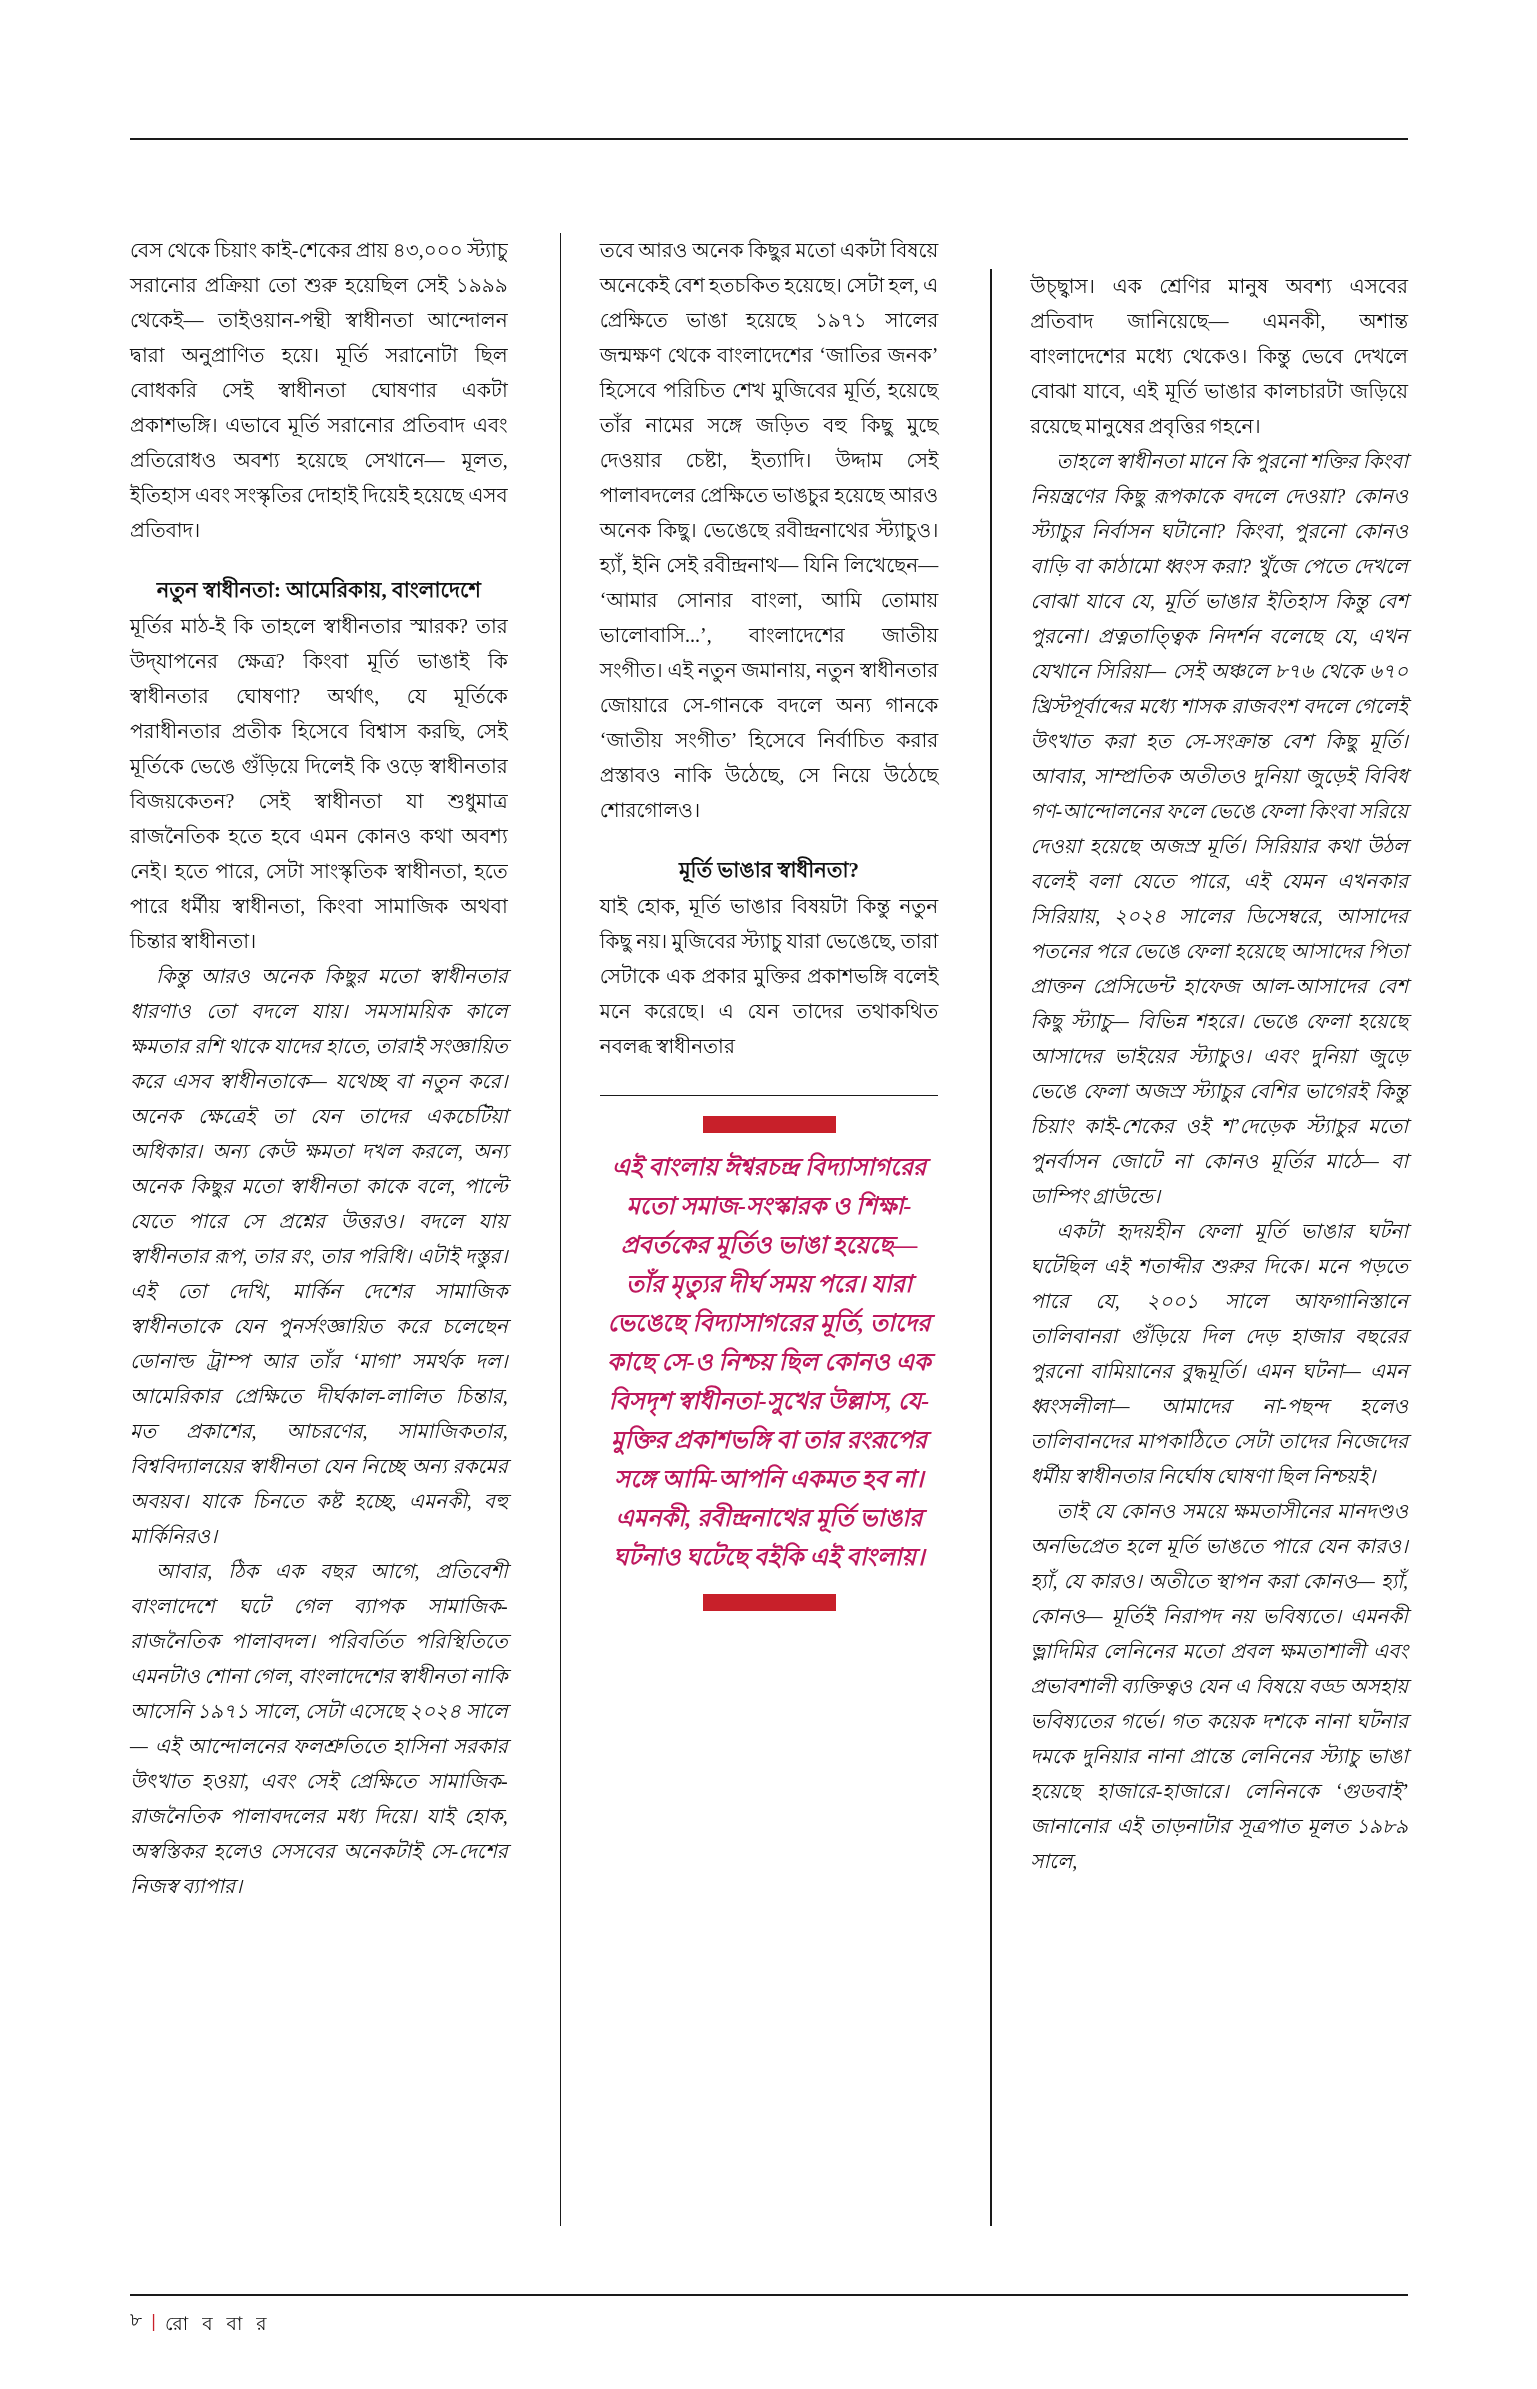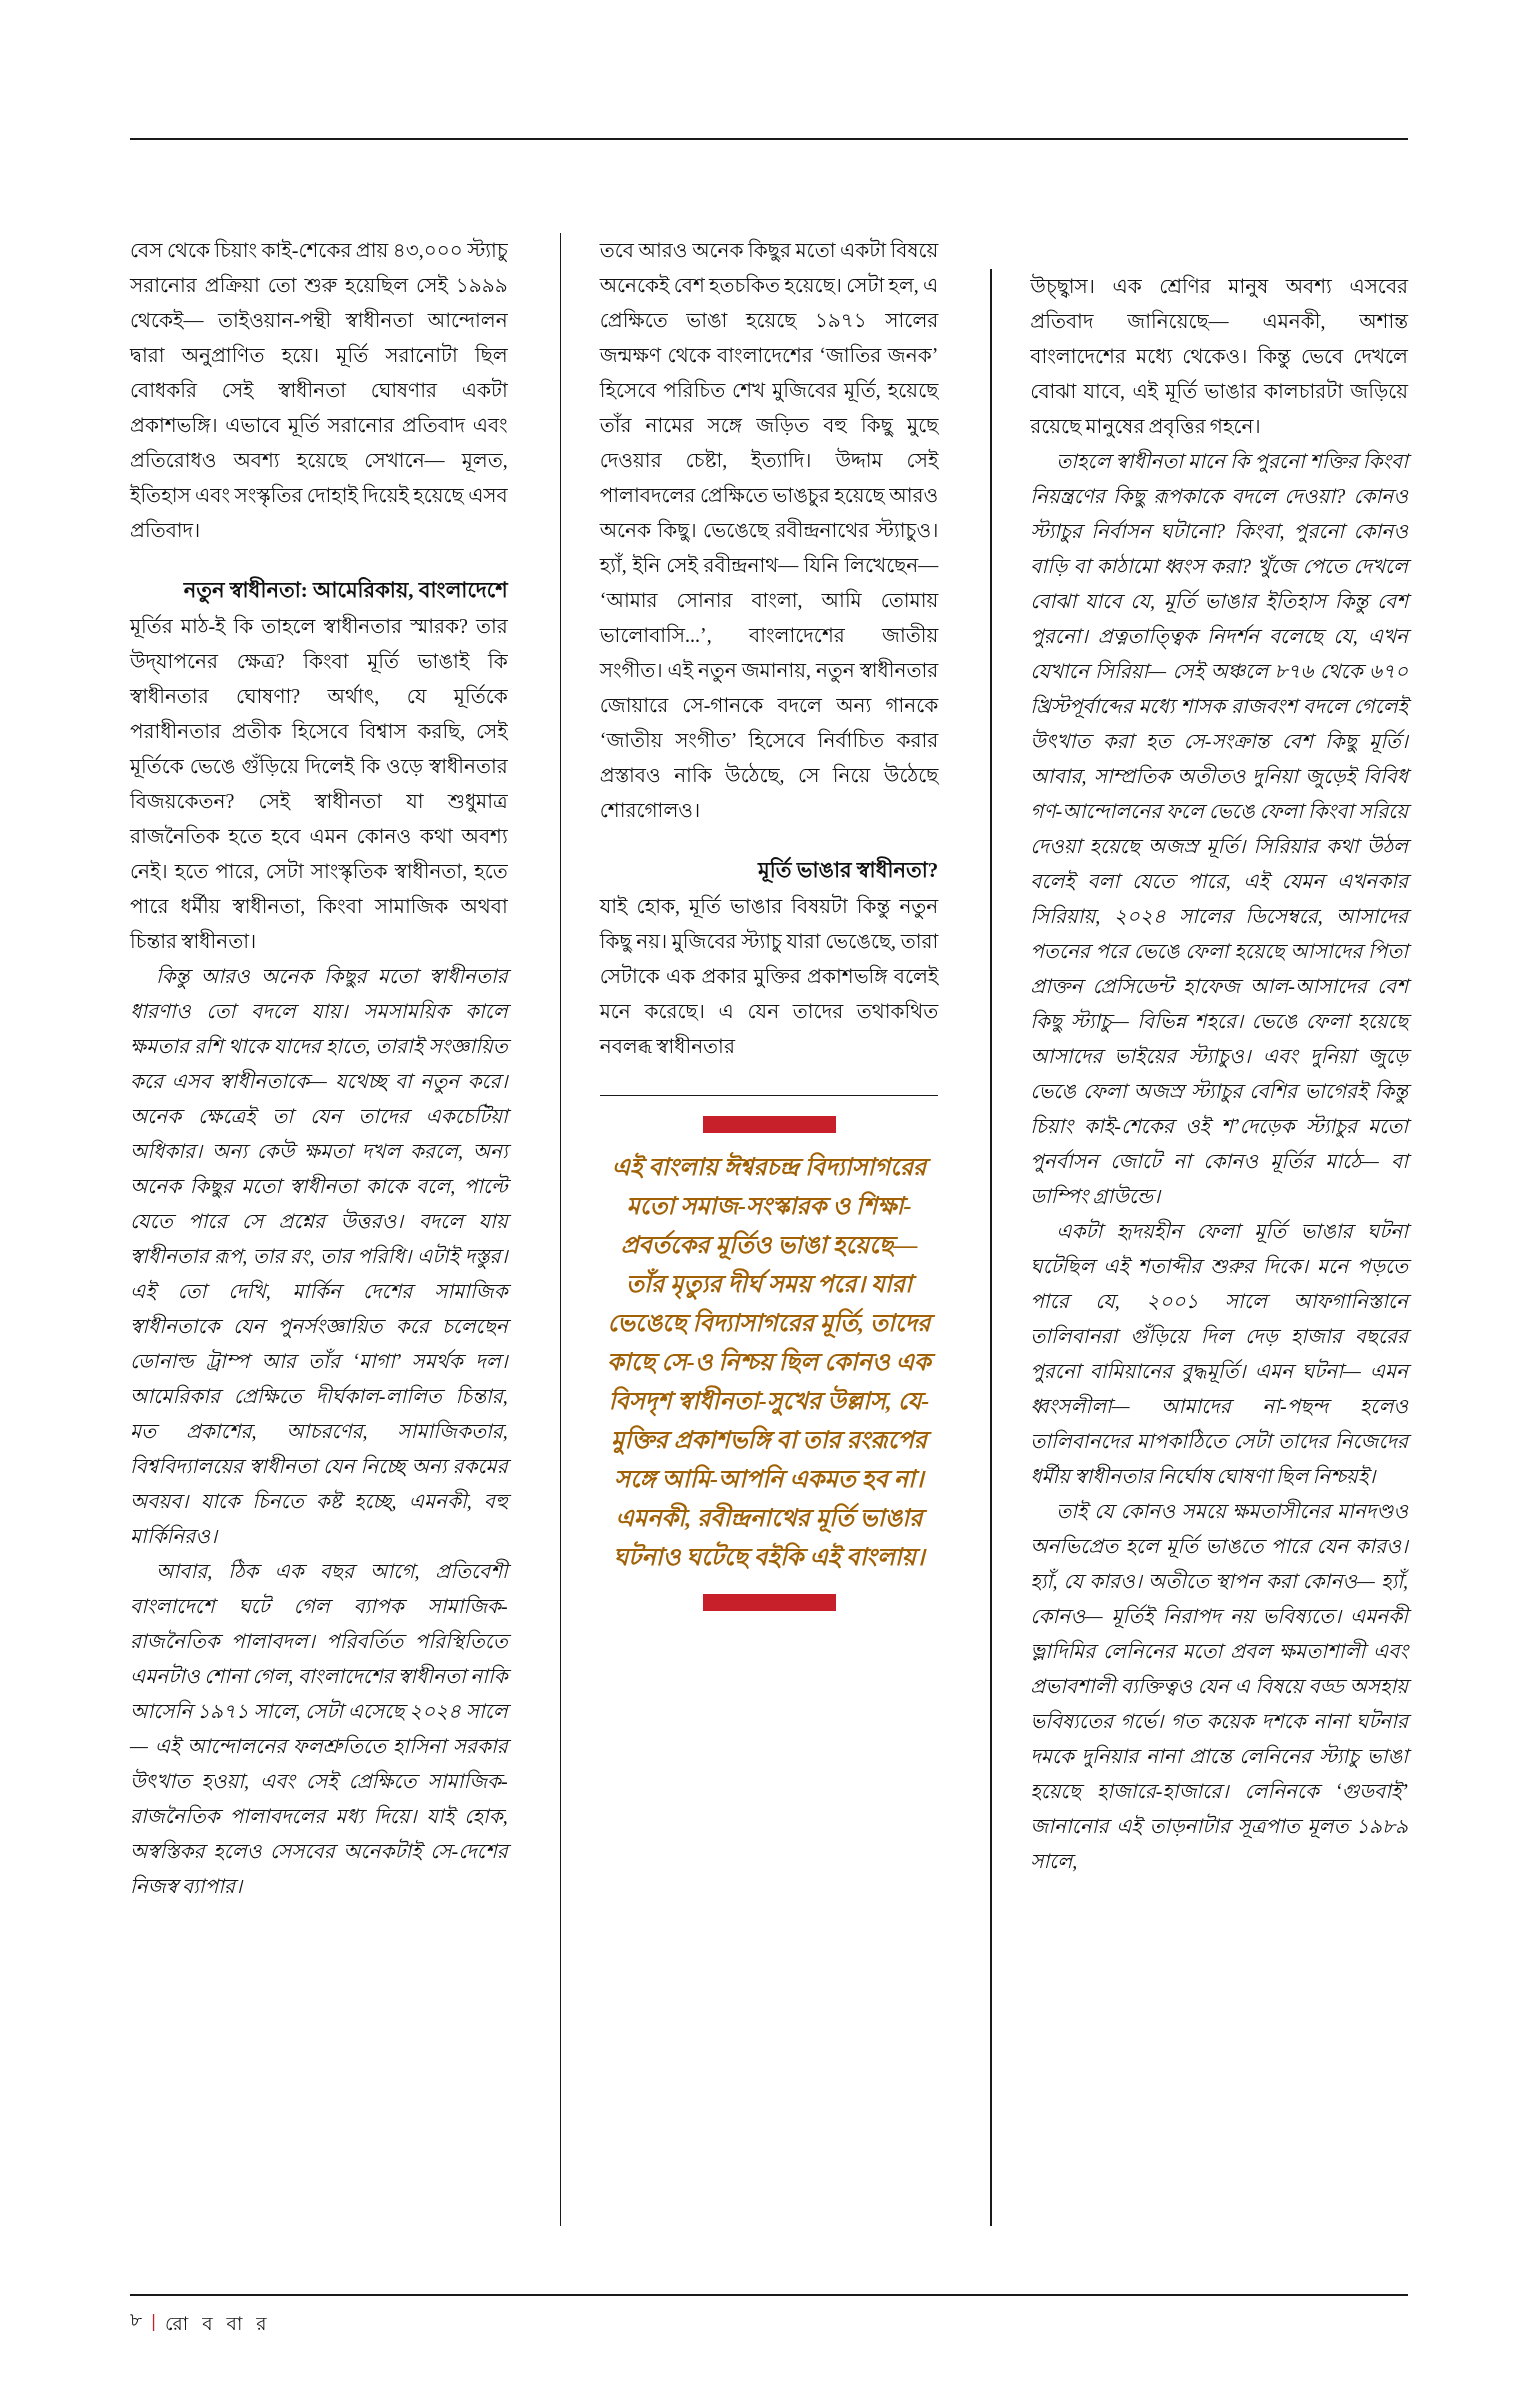--- a/index.html
+++ b/index.html
@@ -61,21 +61,21 @@
     text-justify: inter-word;
     letter-spacing: 0px;
     word-spacing: -0.8px;
   }
   p.indent { text-indent: 26px; font-style: italic; }
   h2.subhead {
     font-size: 21px;
     line-height: 33px;
     font-weight: bold;
     margin: 26px 0 1.6px 0;
-    text-align: right;
+    text-align: center;
   }
   .pull-quote-box {
     margin-top: 31px;
     border-top: 1.6px solid #1a1a1a;
     padding-top: 20px;
   }
   .pq-bar {
     width: 133px;
     height: 17px;
     background: #c8202a;
@@ -86,21 +86,21 @@
     height: 17px;
     background: #c8202a;
     margin: 17px auto 0 auto;
   }
   .pull-quote {
     font-size: 24px;
     line-height: 39px;
     font-weight: bold;
     text-align: center;
     font-style: italic;
-    color: #a16207;
+    color: #be185d;
   }
   .footer {
     position: absolute;
     left: 130px;
     right: 130px;
     bottom: 93px;
     height: 1.6px;
     background: #1a1a1a;
   }
   .folio {

